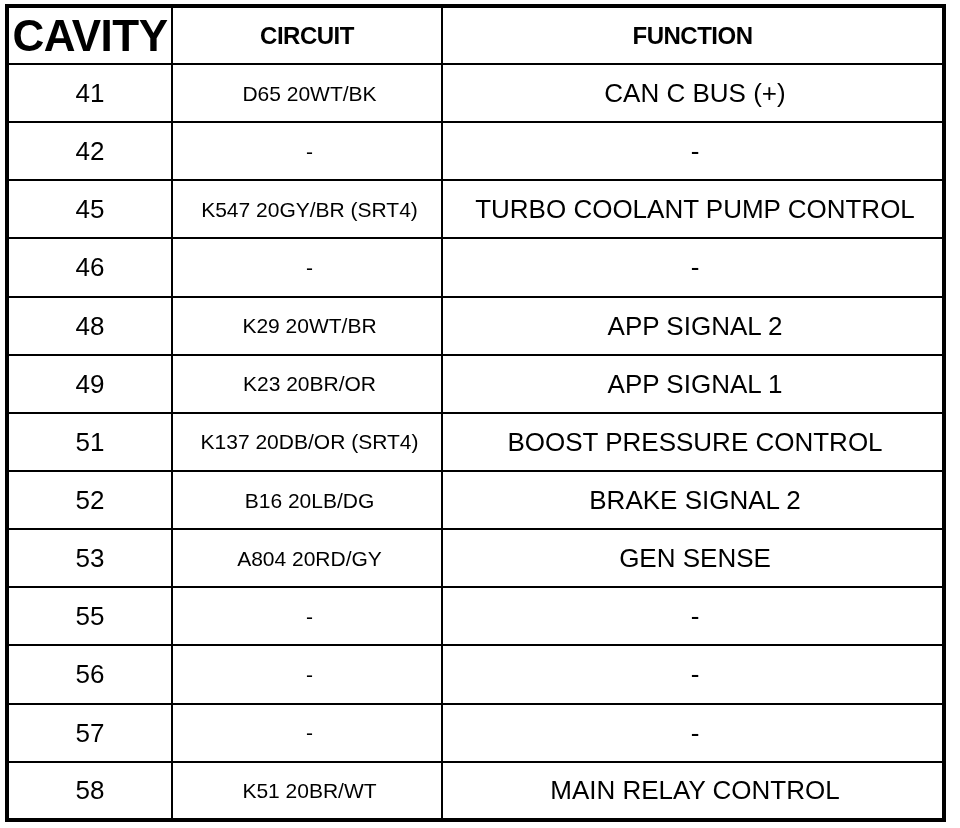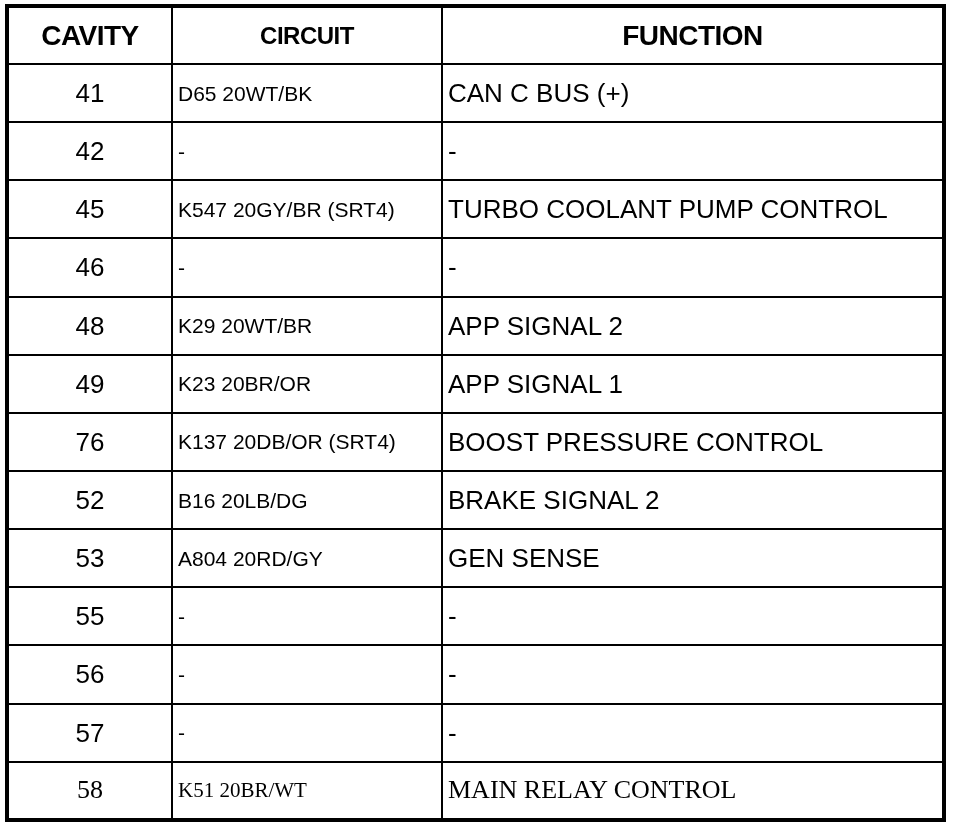--- a/index.html
+++ b/index.html
@@ -55,48 +55,47 @@
   }
   thead th {
     font-size: 37px;
     font-weight: bold;
     letter-spacing: -0.5px;
     text-align: center;
     line-height: 1;
     padding-bottom: 2px;
     border-bottom-width: 3px;
   }
-  th.h-cavity   { font-size: 28px; }
+  th.h-cavity   { font-size: 44px; }
   th.h-circuit  { font-size: 24px; }
-  th.h-function { font-size: 28px; }
+  th.h-function { font-size: 24px; }
 
   
   tbody tr {
     height: 42px;
   }
   tbody td {
     font-size: 26px;
     line-height: 1;
     white-space: nowrap;
     overflow: hidden;
   }
   td.c-cavity {
     text-align: center;
   }
   td.c-circuit,
   td.c-function {
-    text-align: left;
+    text-align: center;
     padding-left: 5px;
   }
   td.c-circuit {
     font-size: 21px;
   }
   tbody tr:last-child td {
     border-bottom-width: 3px;
-    font-family: Liberation Serif, serif;
   }
 </style>
 </head>
 <body>
 
 <div class="sheet">
   <table class="pinout-table">
     <colgroup>
       <col class="col-cavity">
       <col class="col-circuit">
@@ -134,21 +133,21 @@
           <td class="c-cavity">48</td>
           <td class="c-circuit">K29 20WT/BR</td>
           <td class="c-function">APP SIGNAL 2</td>
         </tr>
         <tr>
           <td class="c-cavity">49</td>
           <td class="c-circuit">K23 20BR/OR</td>
           <td class="c-function">APP SIGNAL 1</td>
         </tr>
         <tr>
-          <td class="c-cavity">76</td>
+          <td class="c-cavity">51</td>
           <td class="c-circuit">K137 20DB/OR (SRT4)</td>
           <td class="c-function">BOOST PRESSURE CONTROL</td>
         </tr>
         <tr>
           <td class="c-cavity">52</td>
           <td class="c-circuit">B16 20LB/DG</td>
           <td class="c-function">BRAKE SIGNAL 2</td>
         </tr>
         <tr>
           <td class="c-cavity">53</td>

